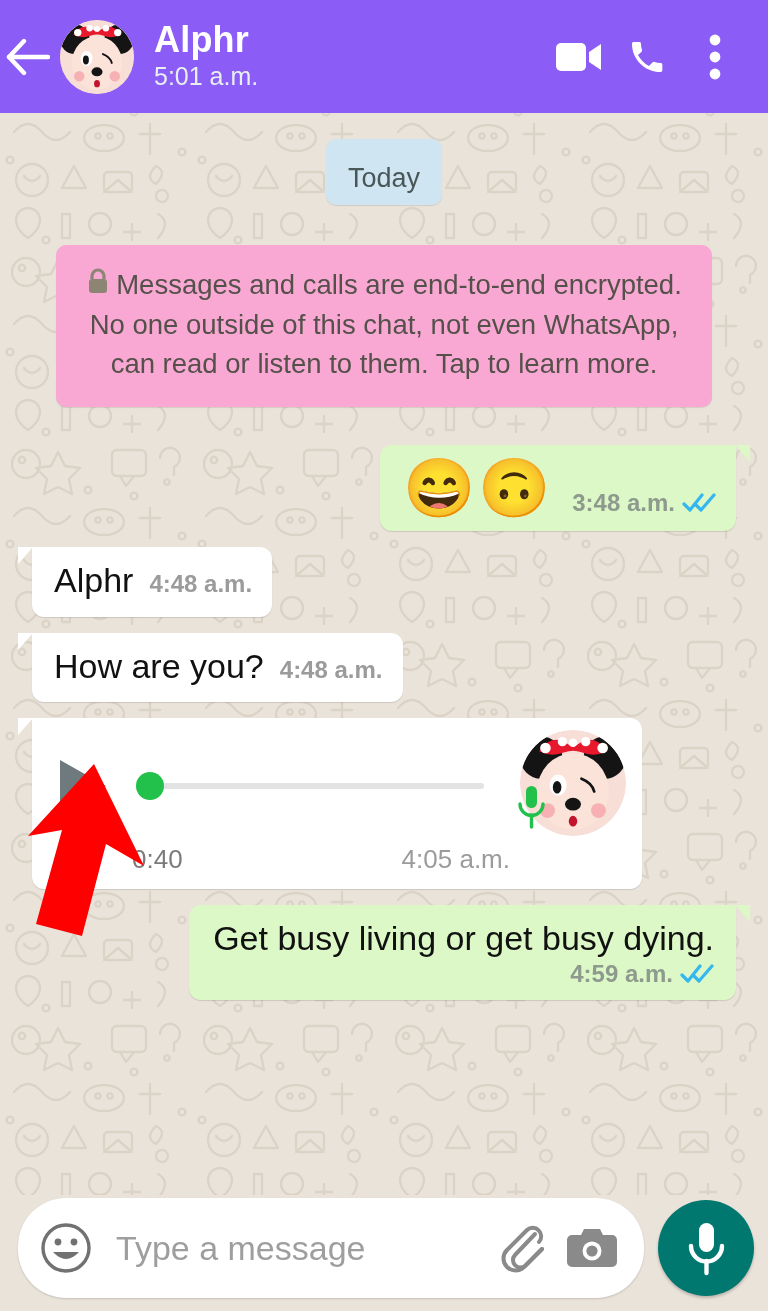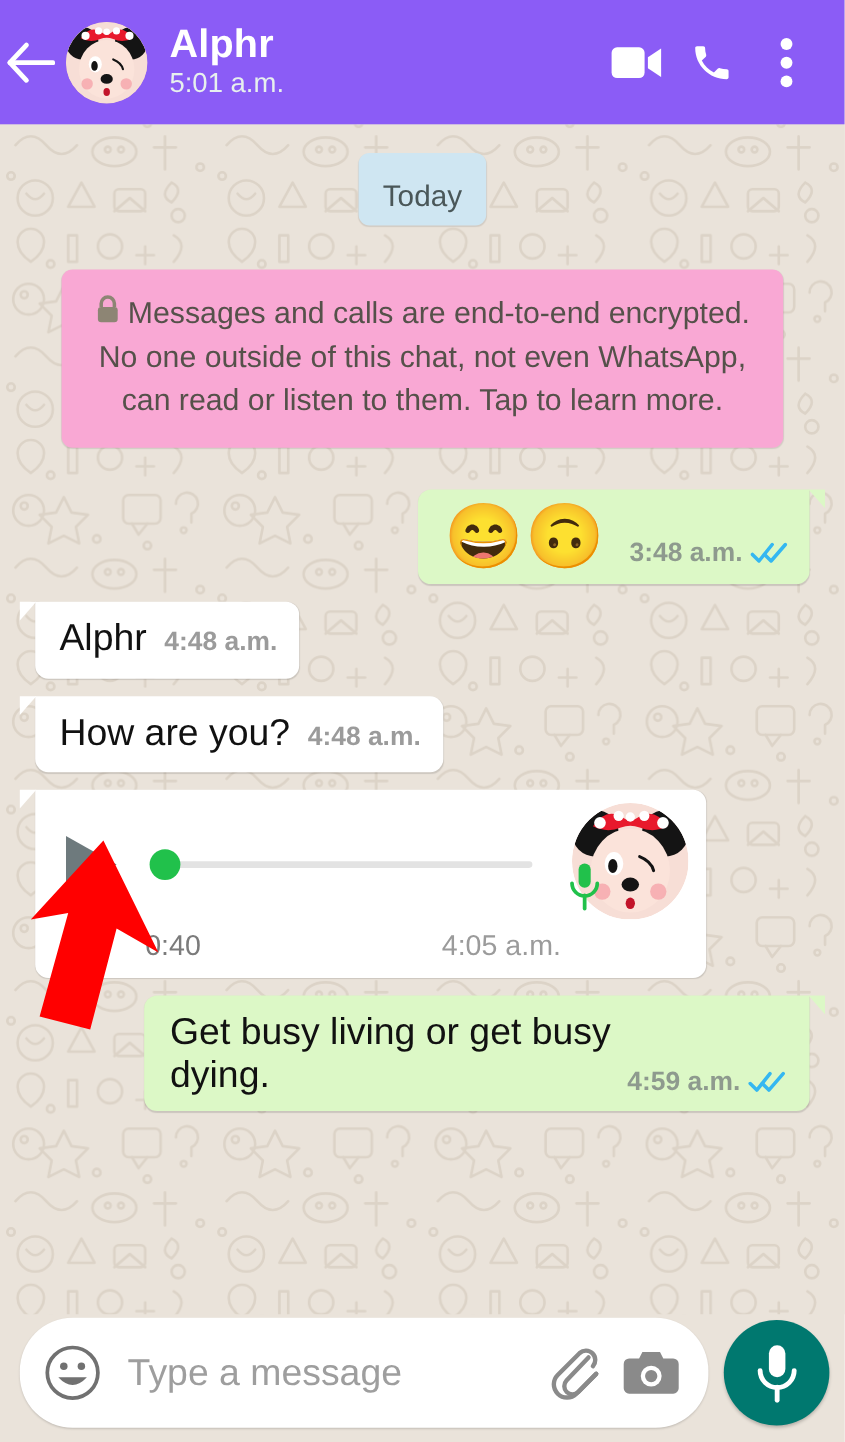--- a/index.html
+++ b/index.html
@@ -195,20 +195,21 @@
     align-items: flex-end;
     padding: 14px 20px 14px 24px;
     gap: 20px;
   }
   .emoji-big { font-size: 58px; line-height: 1; letter-spacing: 2px; }
 
   
   .bubble-stack {
     padding: 14px 22px 12px 24px;
     display: flex;
+    flex-direction: column;
   }
   .bubble-stack .meta { align-self: flex-end; margin-top: 2px; }
 
   
   .bubble-voice {
     width: 610px;
     max-width: 94%;
     padding: 18px 16px 14px 22px;
   }
   .voice-top {

